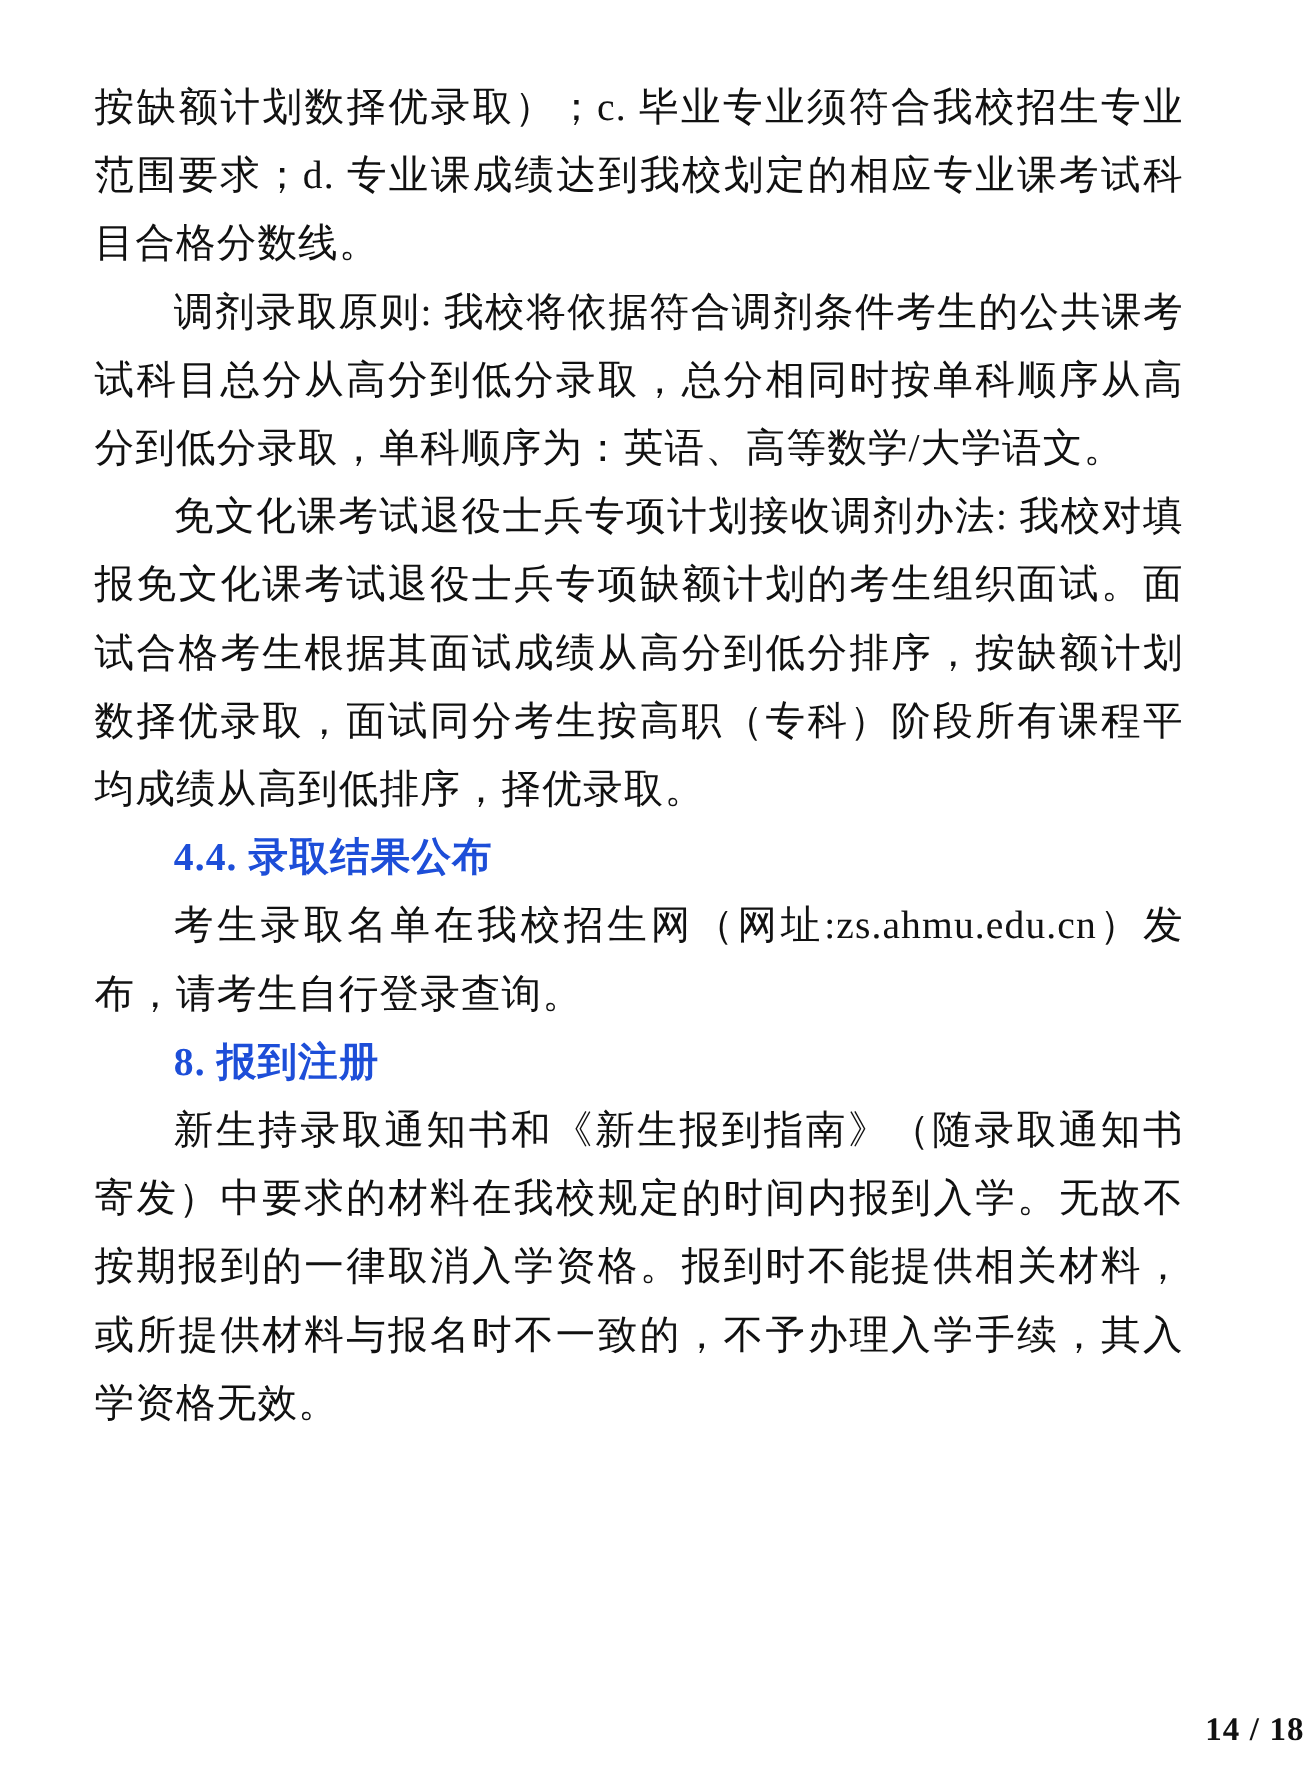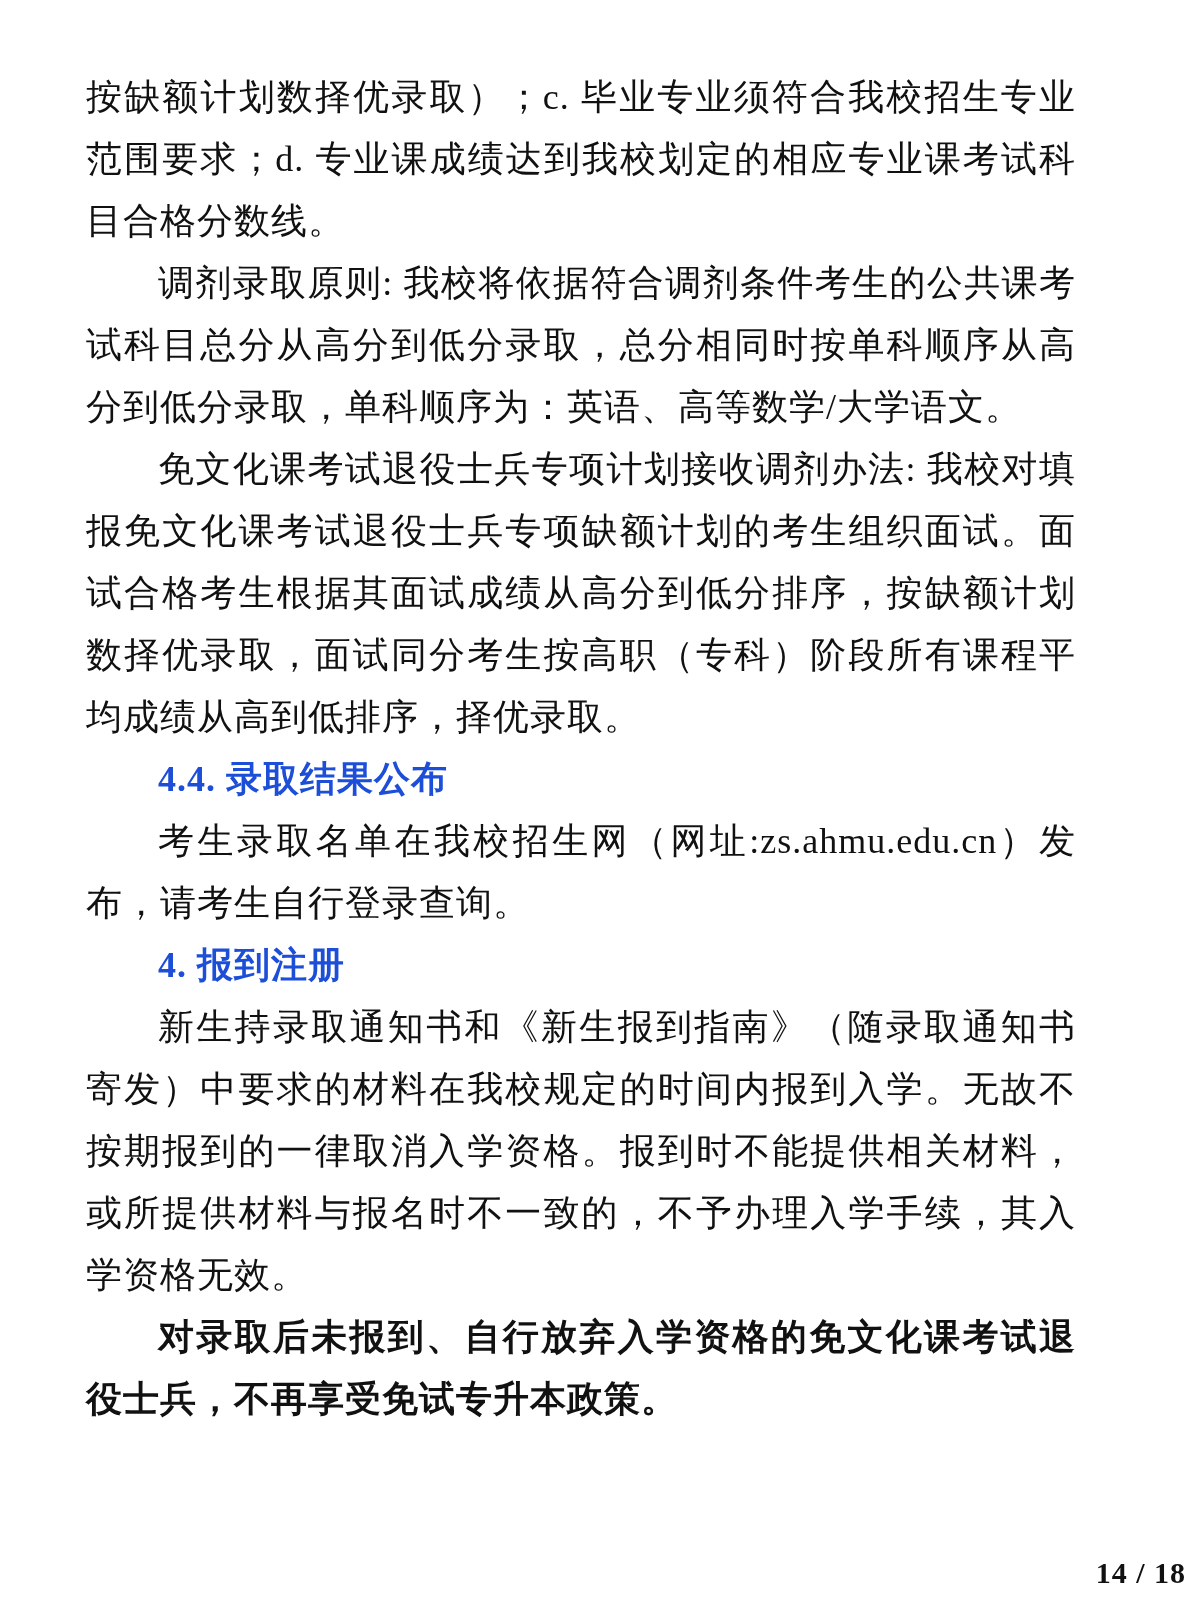--- a/index.html
+++ b/index.html
@@ -63,22 +63,21 @@
 
     <p class="para indent"><span class="lead-bold">调剂录取原则:</span><span> 我校将依据符合调剂条件考生的公共课考试科目总分从高分到低分录取，总分相同时按单科顺序从高分到低分录取，单科顺序为：英语、高等数学/大学语文。</span></p>
 
     <p class="para indent">免文化课考试退役士兵专项计划接收调剂办法: 我校对填报免文化课考试退役士兵专项缺额计划的考生组织面试。面试合格考生根据其面试成绩从高分到低分排序，按缺额计划数择优录取，面试同分考生按高职（专科）阶段所有课程平均成绩从高到低排序，择优录取。</p>
 
 
     <h3 class="heading">4.4. 录取结果公布</h3>
 
     <p class="para indent">考生录取名单在我校招生网（网址:zs.ahmu.edu.cn）发布，请考生自行登录查询。</p>
 
-    <h3 class="heading">4. 报到注册</h3>
+    <h3 class="heading">8. 报到注册</h3>
 
     <p class="para indent">新生持录取通知书和《新生报到指南》（随录取通知书寄发）中要求的材料在我校规定的时间内报到入学。无故不按期报到的一律取消入学资格。报到时不能提供相关材料，或所提供材料与报名时不一致的，不予办理入学手续，其入学资格无效。</p>
 
-    <p class="para indent bold">对录取后未报到、自行放弃入学资格的免文化课考试退役士兵，不再享受免试专升本政策。</p>
 
   </div>
 
   <div class="footer">14 / 18</div>
 </div>
 
 </body></html>

